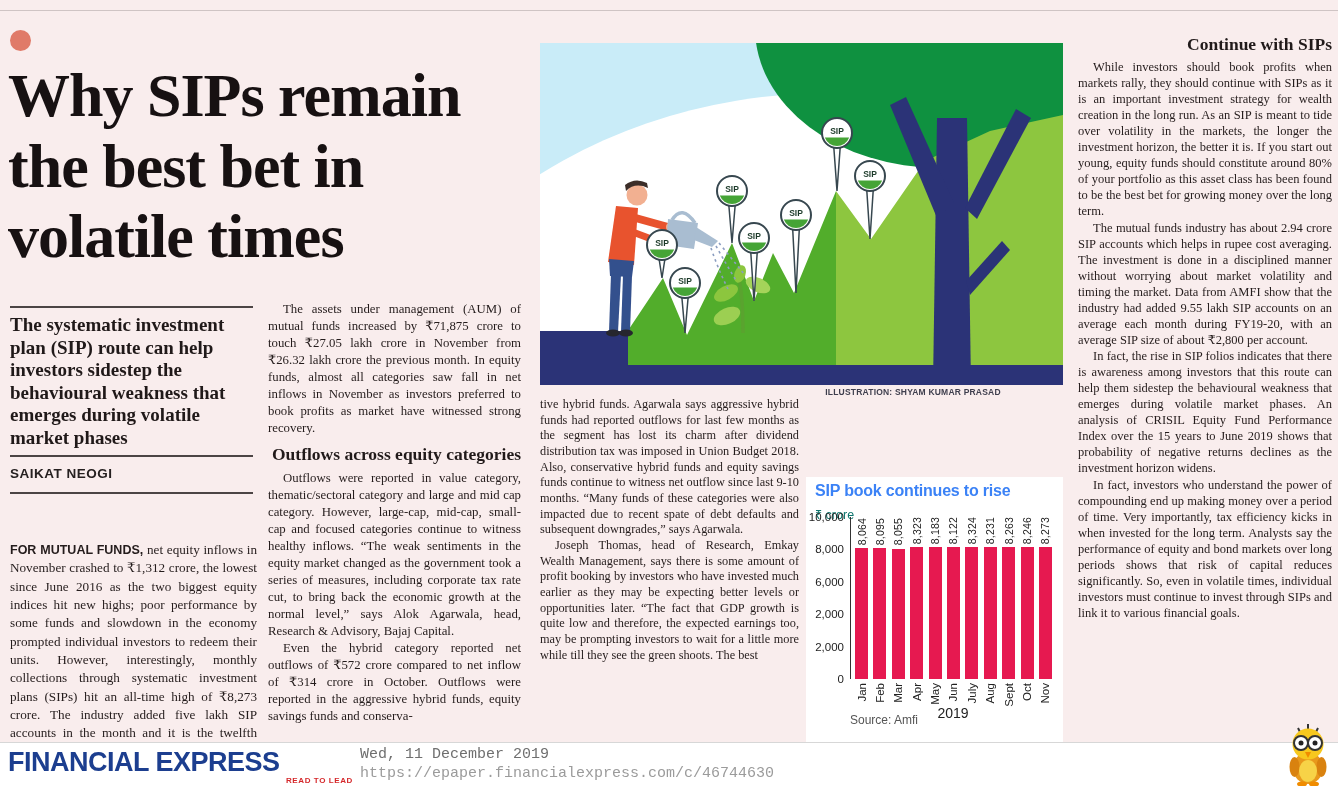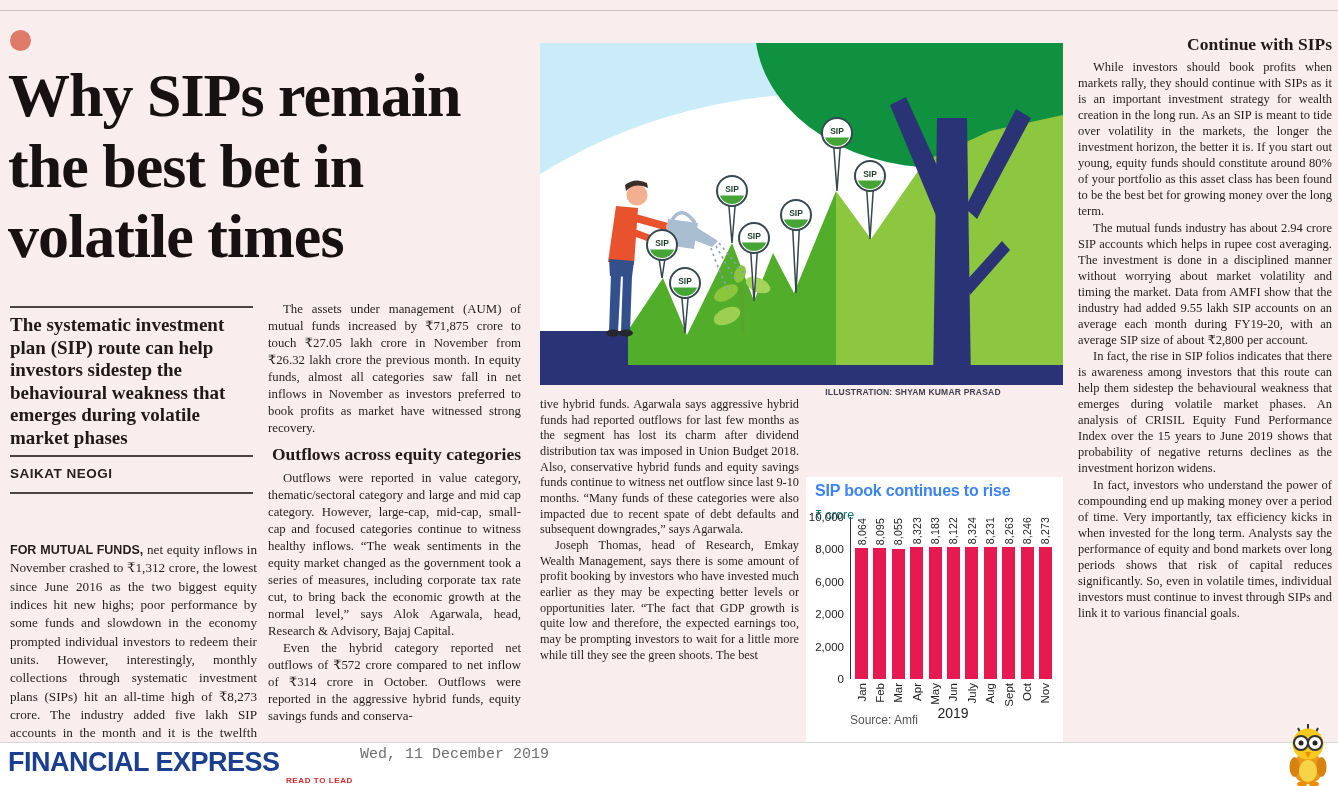--- a/index.html
+++ b/index.html
@@ -271,20 +271,21 @@
     <p class="indent">In fact, the rise in SIP folios indicates that there is awareness among investors that this route can help them sidestep the behavioural weakness that emerges during volatile market phases. An analysis of CRISIL Equity Fund Performance Index over the 15 years to June 2019 shows that probability of negative returns declines as the investment horizon widens.</p>
     <p class="indent">In fact, investors who understand the power of compounding end up making money over a period of time. Very importantly, tax efficiency kicks in when invested for the long term. Analysts say the performance of equity and bond markets over long periods shows that risk of capital reduces significantly. So, even in volatile times, individual investors must continue to invest through SIPs and link it to various financial goals.</p>
   </div>
 
   <div class="footer">
     <div class="fx-logo">
       <div class="fx-brand">FINANCIAL EXPRESS</div>
       <div class="fx-tagline">READ TO LEAD</div>
     </div>
     <div class="fx-date">Wed, 11 December 2019</div>
+    <a class="fx-url" href="#">https://epaper.financialexpress.com/c/46744630</a>
   </div>
 
   <svg class="owl" viewBox="0 0 56 66">
     <line x1="18" y1="8" x2="21" y2="14" stroke="#333" stroke-width="2"></line>
     <line x1="28" y1="4" x2="28" y2="12" stroke="#333" stroke-width="2"></line>
     <line x1="38" y1="8" x2="35" y2="14" stroke="#333" stroke-width="2"></line>
     <ellipse cx="28" cy="48" rx="15" ry="16" fill="#e8991c"></ellipse>
     <ellipse cx="14.5" cy="47" rx="5" ry="10" fill="#d9820f"></ellipse>
     <ellipse cx="41.5" cy="47" rx="5" ry="10" fill="#d9820f"></ellipse>
     <ellipse cx="28" cy="51" rx="9" ry="11" fill="#f7d347"></ellipse>

